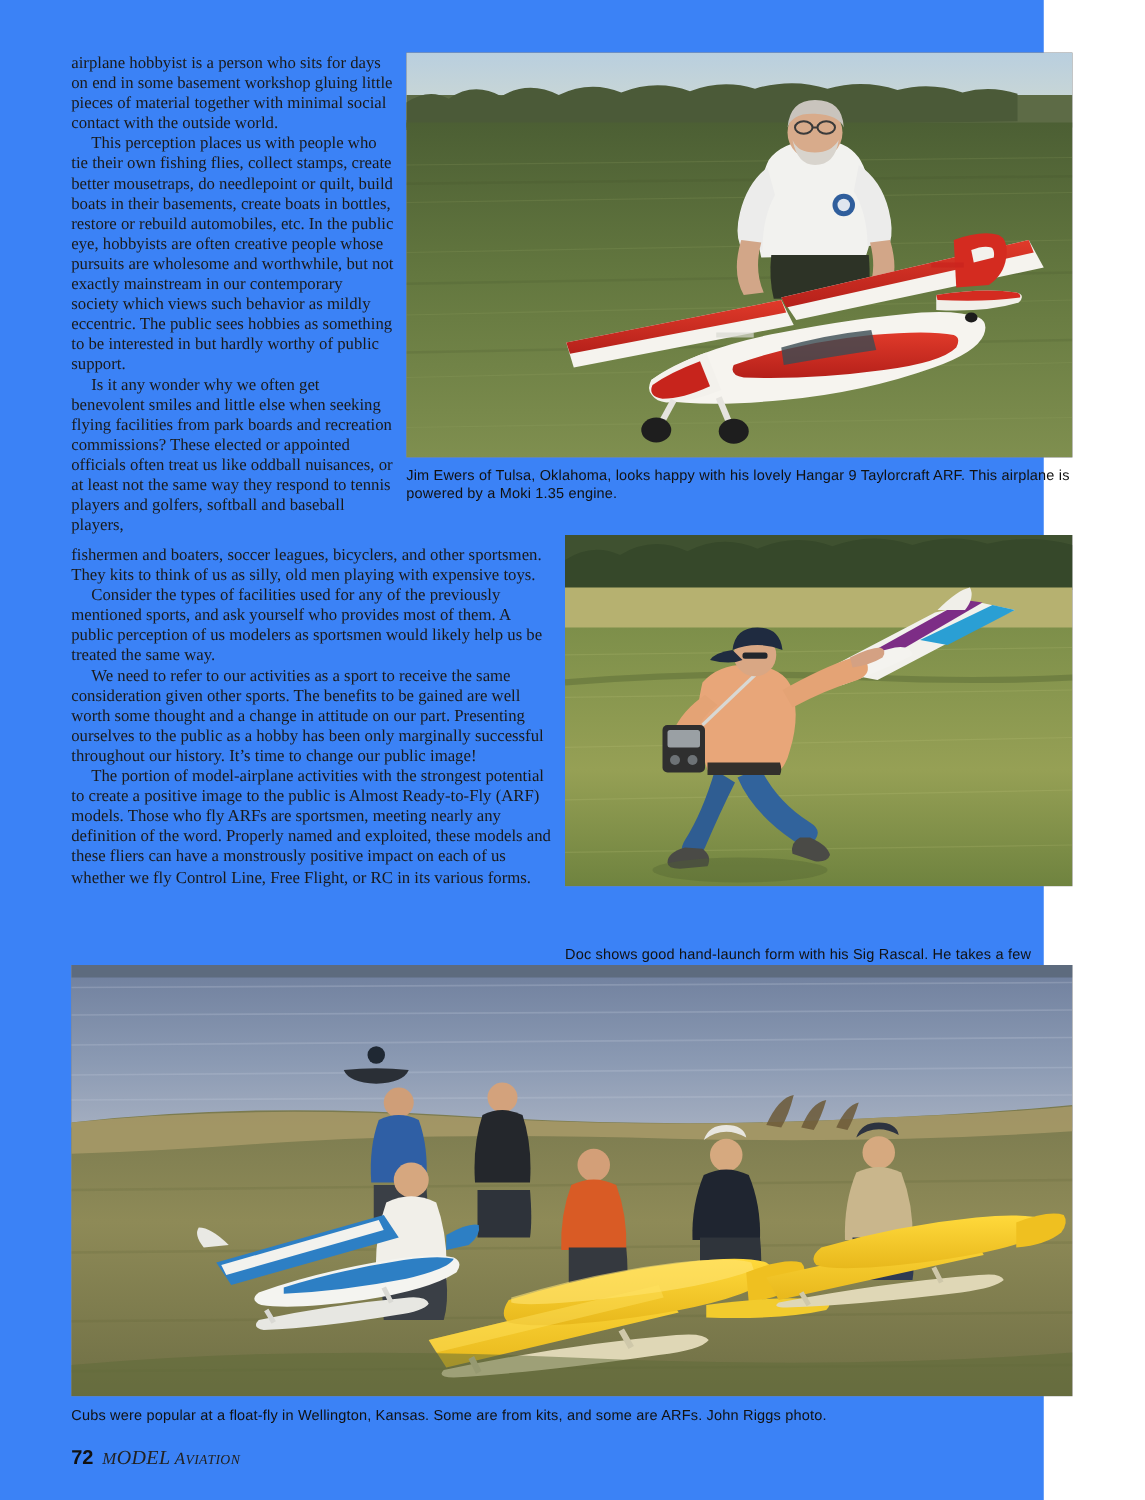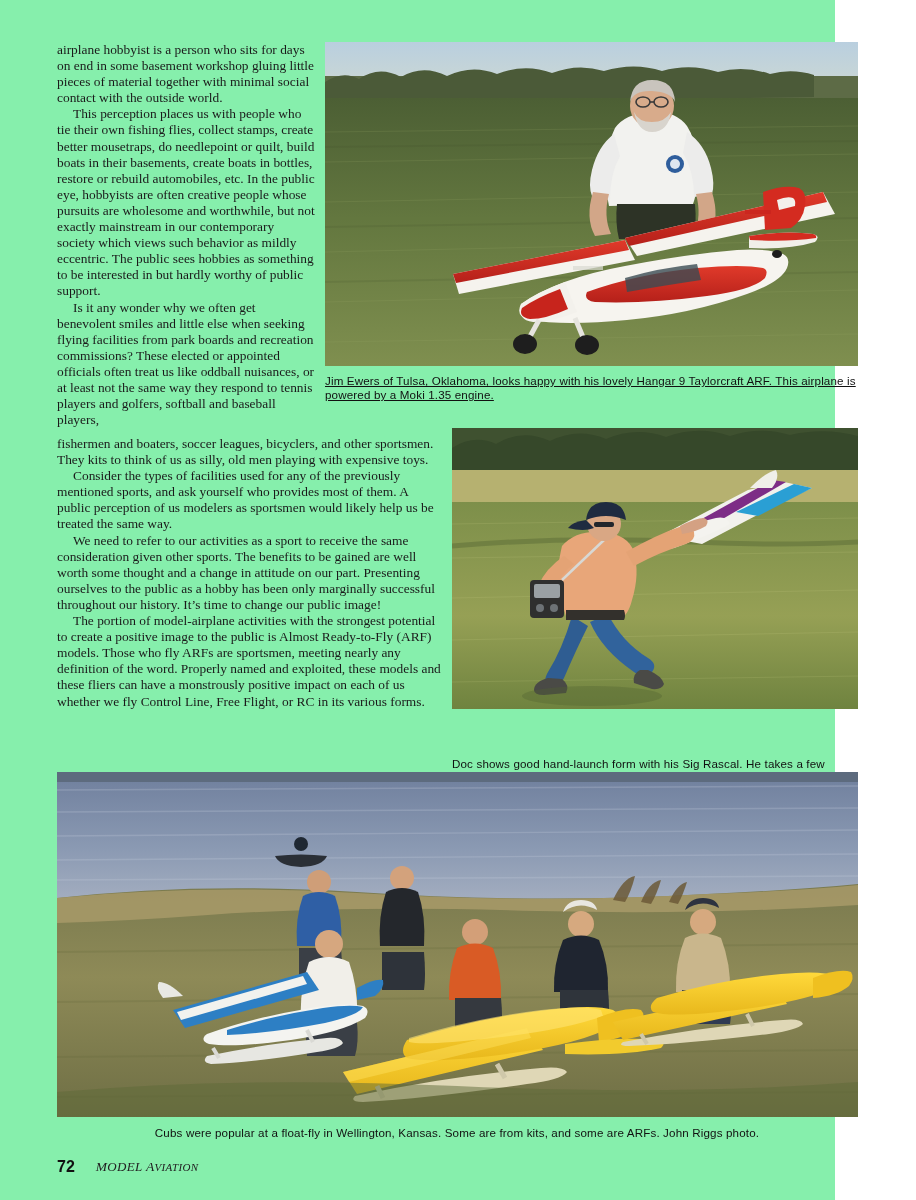--- a/index.html
+++ b/index.html
@@ -13,21 +13,21 @@
     position: relative;
     font-family: "Liberation Serif", serif;
     color: #111111;
     overflow: hidden;
   }
   .page {
     position: absolute;
     left: 0; top: 0;
     width: 835px;
     height: 1200px;
-    background: #86efac;
+    background: #3b82f6;
   }
 
   
   .body-col {
     position: absolute;
     left: 57px;
     top: 42px;
     width: 258px;
     font-size: 13.4px;
     line-height: 16.1px;
@@ -78,32 +78,32 @@
 
   
   .caption {
     position: absolute;
     font-family: "Liberation Sans", sans-serif;
     font-size: 11.6px;
     line-height: 14px;
     color: #111;
     letter-spacing: 0.15px;
   }
-  .caption-1 { left: 325px; top: 374px; width: 536px; text-decoration: underline; }
+  .caption-1 { left: 325px; top: 374px; width: 536px; }
   .caption-2 { left: 452px; top: 716px; width: 408px; margin-top: 41px; }
-  .caption-3 { left: 57px; top: 1126px; width: 800px; text-align: center; }
+  .caption-3 { left: 57px; top: 1126px; width: 800px; }
 
   
   .footer {
     position: absolute;
     left: 57px;
     top: 1158px;
     display: flex;
-    align-items: center;
-    gap: 21px;
+    align-items: flex-end;
+    gap: 7px;
   }
   .folio {
     font-family: "Liberation Sans", sans-serif;
     font-weight: bold;
     font-size: 16px;
     color: #111;
   }
   .mag-name {
     font-family: "Liberation Serif", serif;
     font-style: italic;
@@ -435,16 +435,16 @@
       </g>
 
       <path d="M0,320 q180,-16 400,-6 q220,10 401,-4 l0,35 L0,345 Z" fill="#5e6a38" opacity="0.5"></path>
     </svg>
   </div>
 
   <div class="caption caption-3">Cubs were popular at a float-fly in Wellington, Kansas. Some are from kits, and some are ARFs. John Riggs photo.</div>
 
   <div class="footer">
     <span class="folio">72</span>
-    <span class="mag-name"><span style="font-size: 13.5px;">M</span><span style="font-size: 13px;">ODEL</span> <span style="font-size: 13.5px;">A</span><span style="font-size: 11px;">VIATION</span></span>
+    <span class="mag-name"><span style="font-size: 13.5px;">M</span><span style="font-size: 16px;">ODEL</span> <span style="font-size: 13.5px;">A</span><span style="font-size: 11px;">VIATION</span></span>
   </div>
 
 </div>
 
 </body></html>

